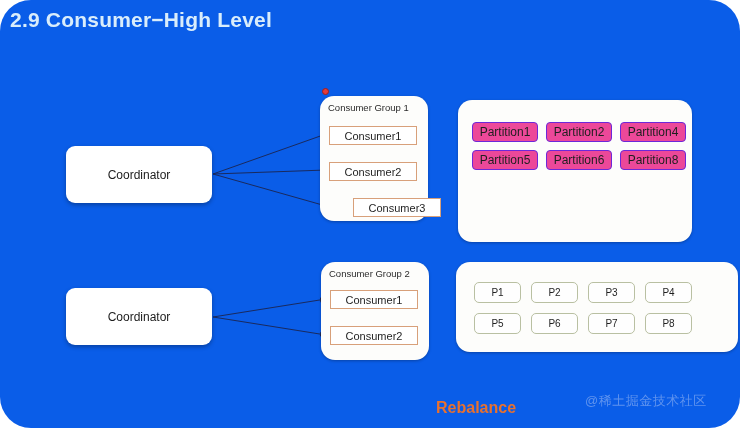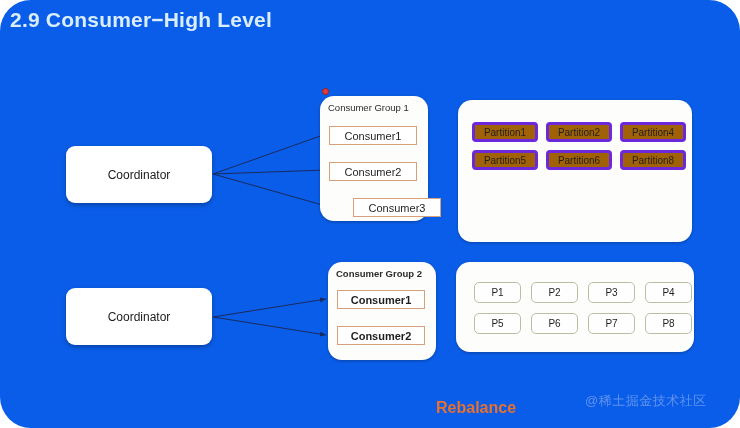--- a/index.html
+++ b/index.html
@@ -50,21 +50,21 @@
     align-items: center;
     justify-content: center;
     font-size: 12px;
     color: #1c1c1c;
   }
   #coordinator-top { left: 66px; top: 146px; }
   #coordinator-bottom { left: 66px; top: 288px; }
 
   
   #group1-panel { left: 320px; top: 96px; width: 108px; height: 125px; }
-  #group2-panel { left: 328px; top: 262px; width: 108px; height: 98px; font-weight: bold; }
+  #group2-panel { left: 321px; top: 262px; width: 108px; height: 98px; }
 
   .group-label {
     position: absolute;
     left: 8px;
     top: 6px;
     width: 96px;
     font-size: 9.5px;
     color: #2b2b2b;
     line-height: 11px;
   }
@@ -83,48 +83,48 @@
     color: #1f1f1f;
   }
   #g1-c1 { top: 30px; }
   #g1-c2 { top: 66px; }
   #g1-c3 { top: 102px; margin-left: 24px; }
   #g2-c1 { top: 28px; }
   #g2-c2 { top: 64px; }
 
   
   #partitions-panel { left: 458px; top: 100px; width: 234px; height: 142px; }
-  #ppanel-small   { left: 456px; top: 262px; width: 238px; height: 90px; text-decoration: underline; }
+  #ppanel-small   { left: 456px; top: 262px; width: 282px; height: 90px; text-decoration: underline; }
 
   .pgrid {
     position: absolute;
     left: 14px;
     top: 22px;
     display: grid;
     gap: 8px 8px;
   }
   #partitions-grid {
     grid-template-columns: repeat(3, 66px);
   }
   #p-small-grid {
     left: 18px;
     top: 20px;
     grid-template-columns: repeat(4, 47px);
     gap: 10px 10px;
   }
   .part-box {
     height: 20px;
-    background: #a16207;
-    border: 3px solid #6d28d9;
+    background: #ec4899;
+    border: 1px solid #6d28d9;
     border-radius: 4px;
     box-sizing: border-box;
     display: flex;
     align-items: center;
     justify-content: center;
-    font-size: 10px;
+    font-size: 12px;
     color: #1f1f1f;
   }
   .pbox-small {
     height: 21px;
     background: #fefefe;
     border: 1px solid #b9c0a2;
     border-radius: 5px;
     box-sizing: border-box;
     display: flex;
     align-items: center;

